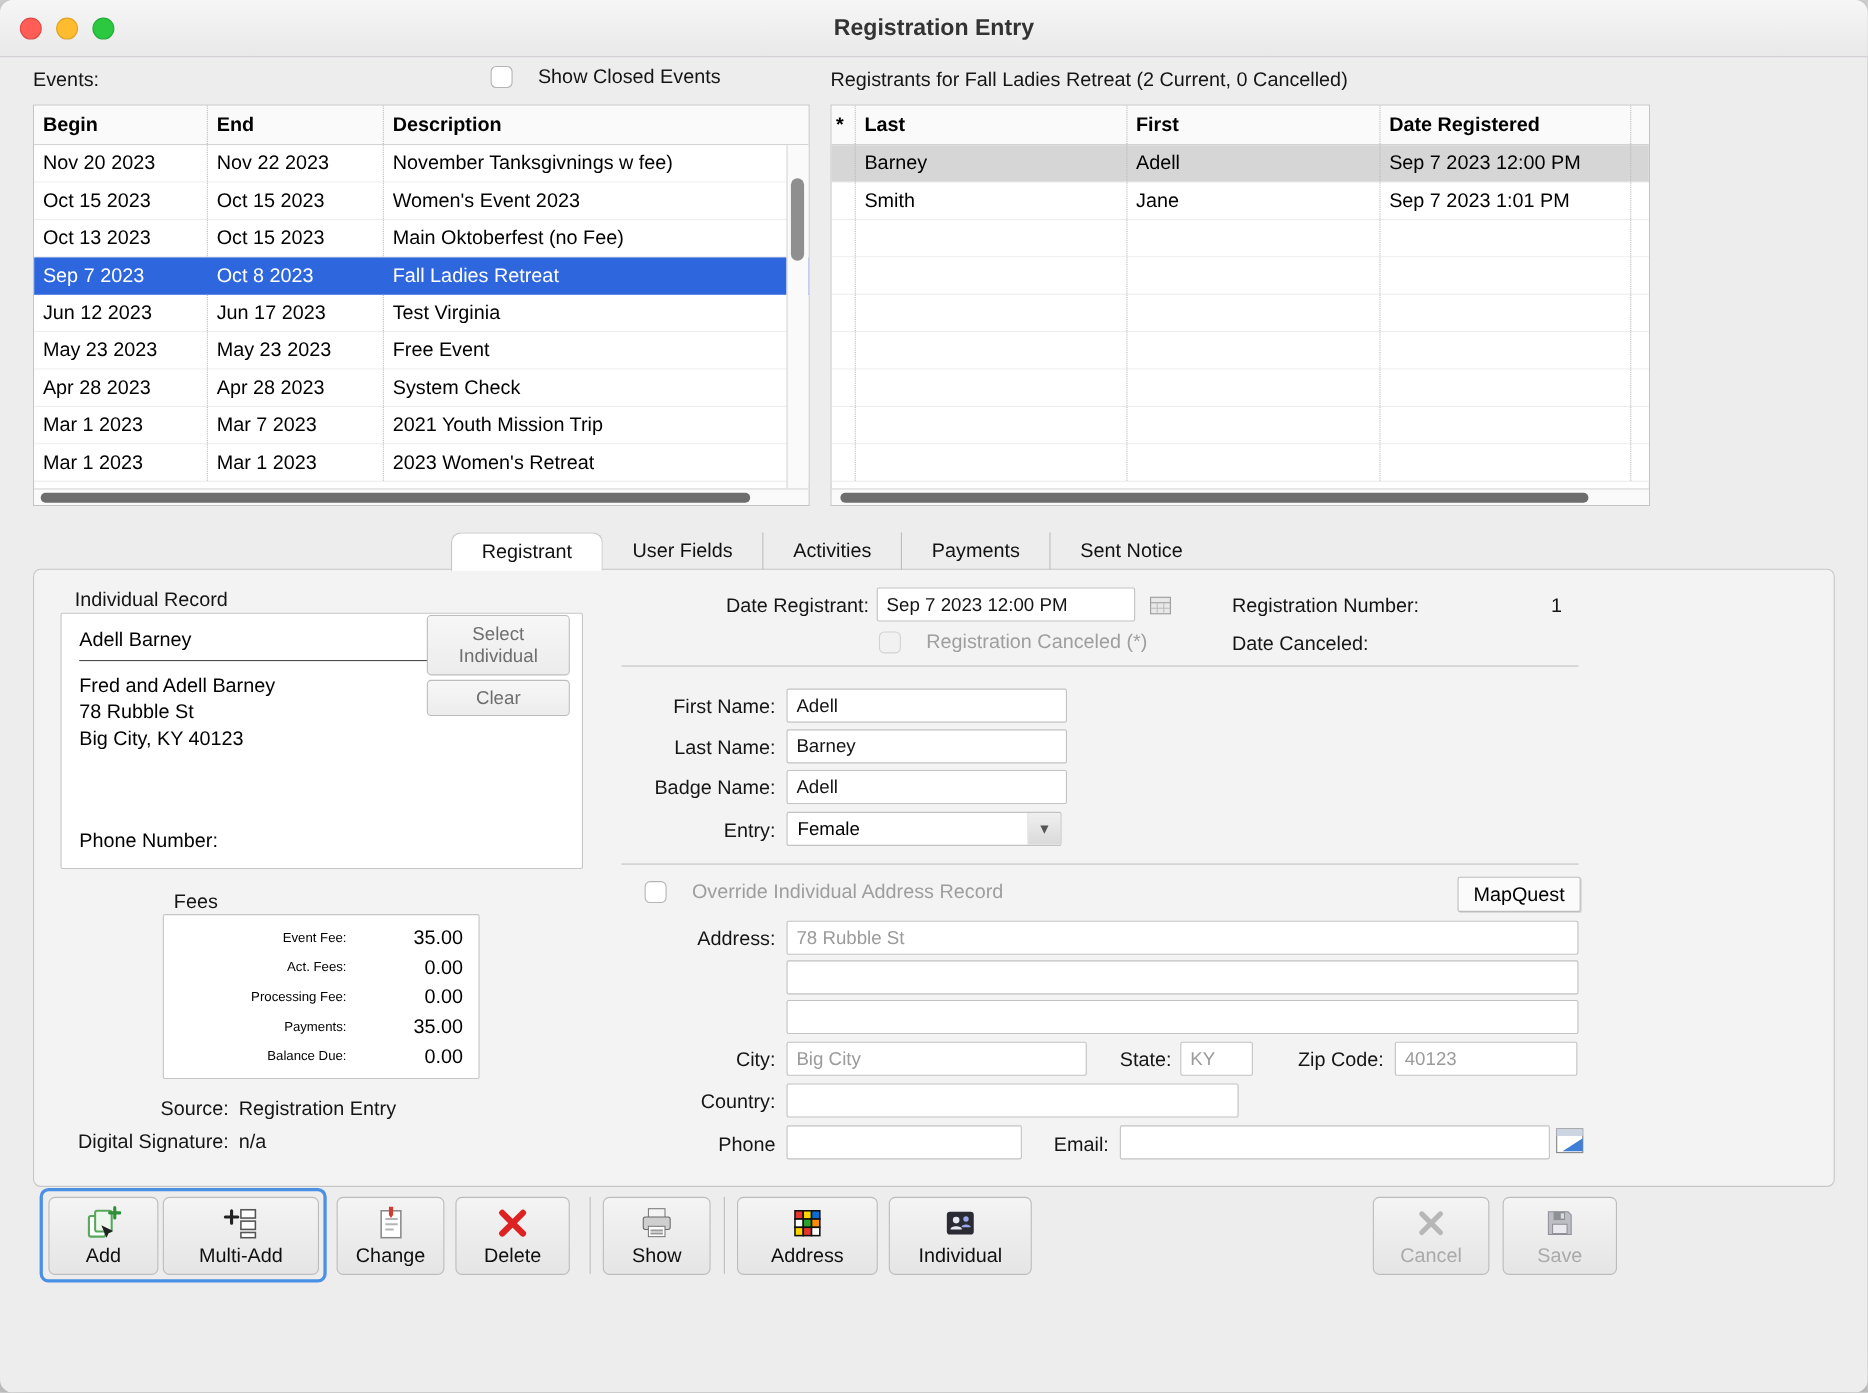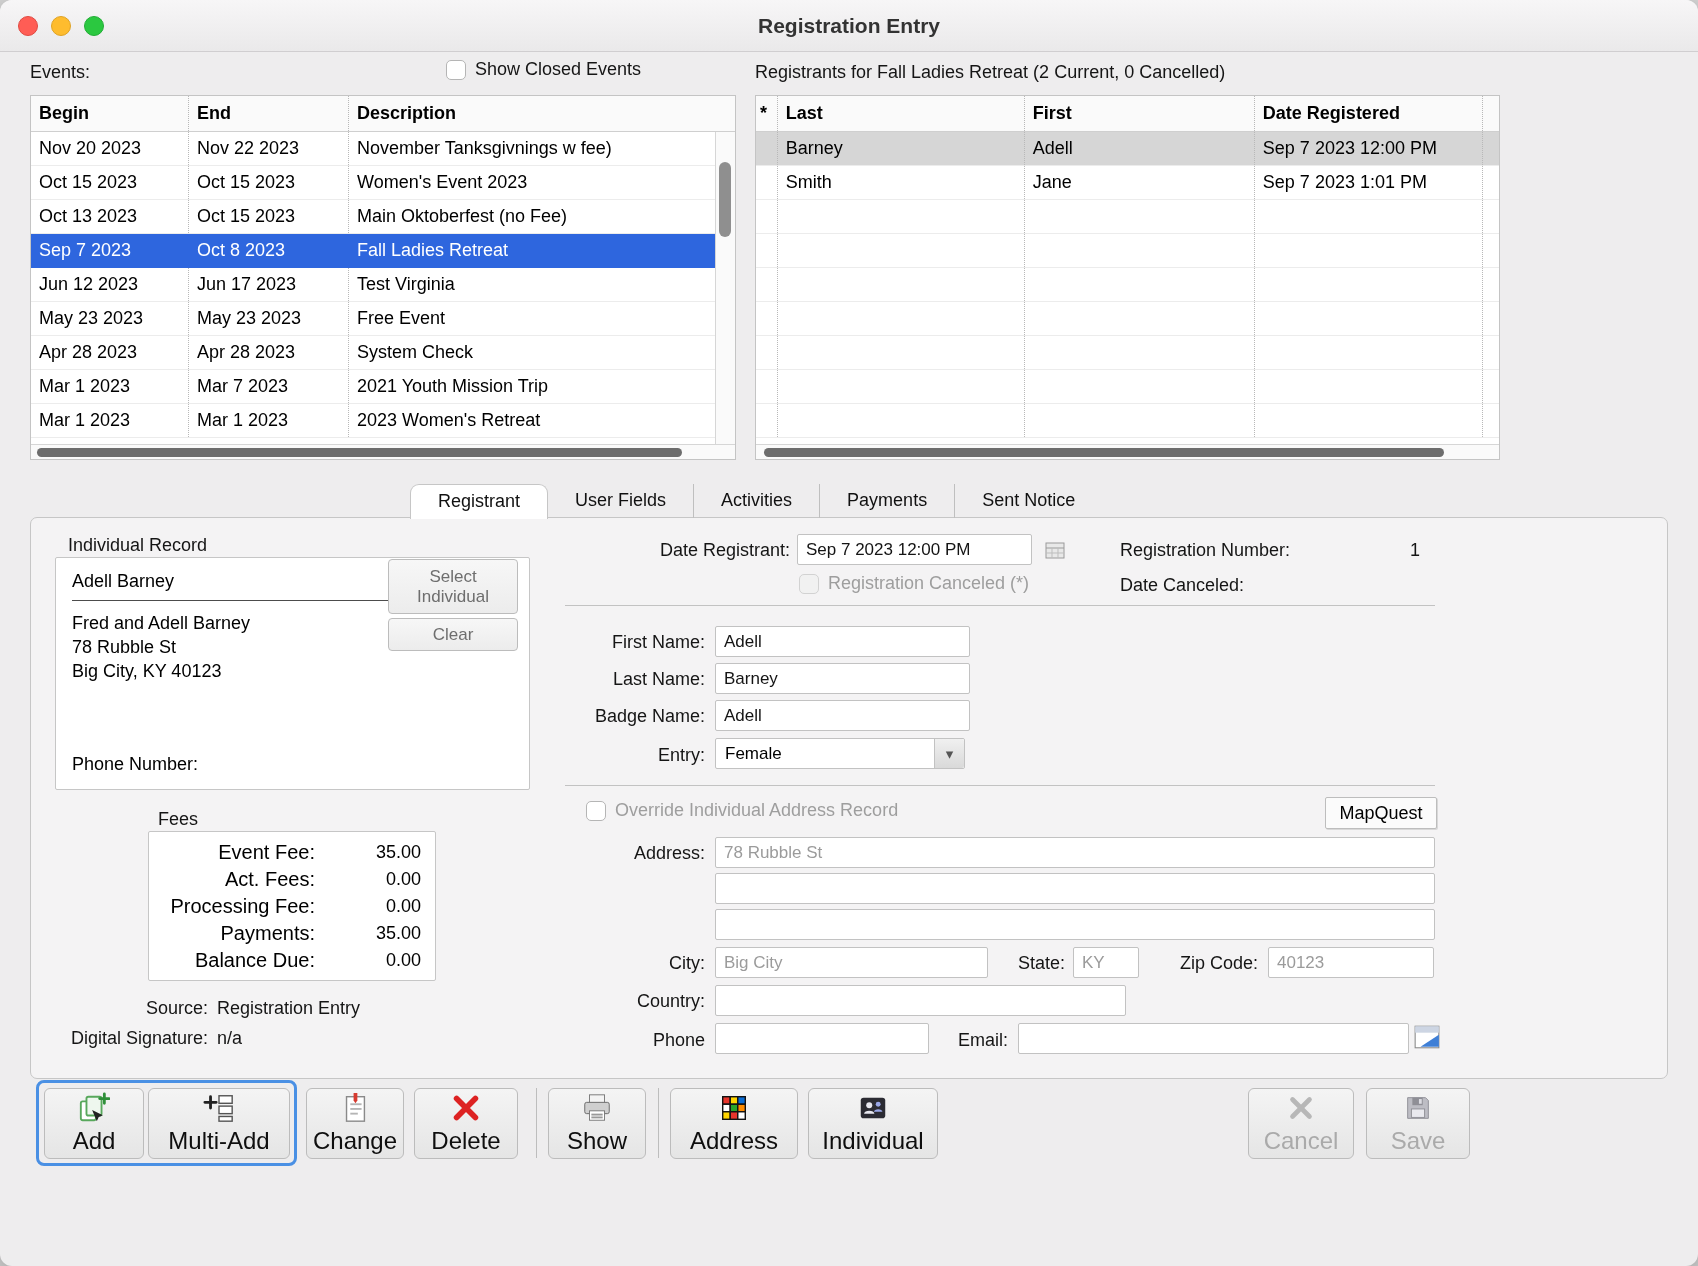--- a/index.html
+++ b/index.html
@@ -42,21 +42,21 @@
          background:#fafafa; border-left:1px solid #d6d6d6; }
   .vsb .thumb { position:absolute; left:3px; width:12px; background:#8f8f8f; border-radius:6px; }
   .hsb { position:absolute; left:0; right:0; bottom:0; height:15px;
          background:#fafafa; border-top:1px solid #d6d6d6; }
   .hsb .thumb { position:absolute; top:3px; height:9px; background:#6d6d6d; border-radius:5px; }
 
   
   .cb { display:inline-block; width:20px; height:20px; background:#fff;
         border:1.5px solid #b5b5b5; border-radius:5px; vertical-align:middle; }
   .cb.disabled { background:#f1f1f1; border-color:#d2d2d2; }
-  .cbrow { display:flex; align-items:center; gap:9px; }
+  .cbrow { display:flex; align-items:center; gap:23px; }
 
   
   .tabs { position:absolute; left:410px; top:484px; height:34px; display:flex; z-index:3; }
   .tab { font-size:18px; line-height:33px; padding:0 27px; color:#111; }
   .tab.inactive { border-right:1px solid #bfbfbf;text-align:center; }
   .tab.inactive:last-child { border-right:none; }
   .tab.active { background:#fff; border:1px solid #c6c6c6; border-bottom:none;
                 border-radius:9px 9px 0 0; height:35px; }
 
   
@@ -64,21 +64,21 @@
            background:#f4f3f4; border:1px solid #c6c6c6; border-radius:7px; }
   .whitebox { position:absolute; background:#fff; border:1px solid #c6c6c6; border-radius:2px; }
   .ir-name { font-size:18px; padding:13px 16px 0 16px; }
   .ir-rule { margin:8px 0 10px 16px; width:322px; border-bottom:1px solid #4c4c4c; }
   .ir-line { font-size:18px; line-height:24px; padding:0 16px; }
   .ir-phone { position:absolute; left:16px; bottom:14px; font-size:18px; }
   .panelbtn { position:absolute; background:linear-gradient(#f7f7f7,#ececec);
               border:1px solid #bcbcbc; border-radius:4px; color:#6e6e6e; font-size:17px;
               font-family:inherit; text-align:center; line-height:20px; cursor:default; }
   .fee-row { display:flex; height:27px; line-height:27px; padding:0 14px 0 8px; }
-  .fee-row .fl { width:158px; text-align:right; font-size:20px; }
+  .fee-row .fl { width:158px; text-align:right; font-size:12px; }
   .fee-row .fv { flex:1; text-align:right; font-size:18px; }
   .hdiv { position:absolute; height:1px; background:#c2c2c2; }
 
   
   .ti { position:absolute; height:31px; border:1px solid #c2c2c2; border-radius:2px;
         background:#fff; font-size:17px; padding:0 8px; font-family:inherit; color:#141414; }
   .ti.ghost { color:#9b9b9b; }
   .gender { position:absolute; width:250px; height:31px; background:#fff;
             border:1px solid #c2c2c2; border-radius:2px; display:flex; align-items:center; }
   .gender .gval { flex:1; font-size:17px; padding-left:9px; }
@@ -87,21 +87,21 @@
                   color:#555; font-size:15px; border-radius:0 2px 2px 0; }
   .mapquest { position:absolute; background:#fbfbfb; border:1px solid #bdbdbd; border-radius:2px;
               font-size:18px; font-family:inherit; box-shadow:1px 1px 0 #d8d8d8; }
 
   
   .addgroup { position:absolute; left:36px; top:1080px; width:261px; height:86px;
               border:3px solid #4a90e4; border-radius:8px; }
   .tbtn { position:absolute; top:1088px; height:71px; background:linear-gradient(#f4f4f4,#e5e5e5);
           border:1px solid #bcbcbc; border-radius:6px; display:flex; flex-direction:column;
           align-items:center; justify-content:center; gap:3px; font-family:inherit; cursor:default; }
-  .tbtn .blabel { font-size:24px; color:#0f0f0f; }
+  .tbtn .blabel { font-size:18px; color:#0f0f0f; }
   .tbtn.disabled .blabel { color:#aaa; }
   .tbtn svg { width:32px; height:32px; display:block; }
   .toolsep { position:absolute; top:1088px; width:1px; height:70px; background:#bdbdbd; }
 </style>
 </head>
 <body>
 
 <div class="window">
 
   <div class="titlebar">

